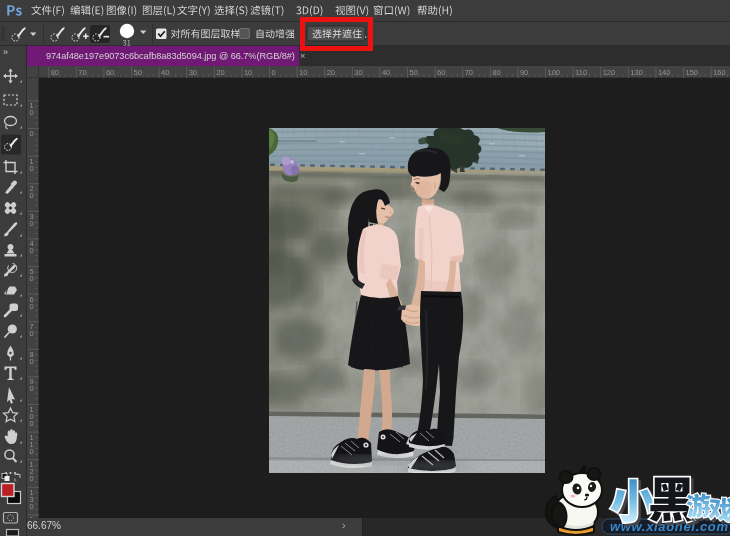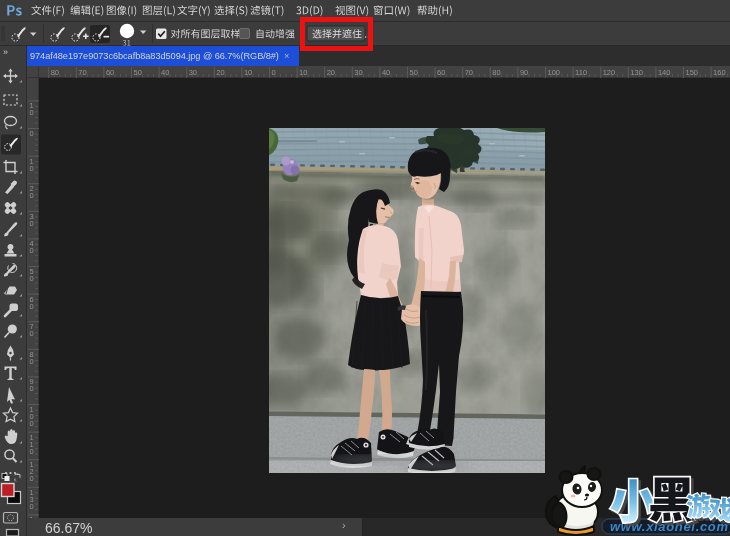--- a/index.html
+++ b/index.html
@@ -140,21 +140,21 @@
       <path transform="translate(332.0,16.5) scale(0.010000,-0.010000)" d="M642 561V344H363V369V561ZM704 843C683 780 645 695 611 634H89V561H285V370V344H52V272H279C265 162 214 54 54 -27C71 -40 97 -69 108 -87C291 7 345 138 359 272H642V-80H720V272H949V344H720V561H918V634H693C725 689 759 757 789 818ZM218 813C260 758 305 683 321 634L395 667C376 716 330 788 287 841Z"></path>
       <path transform="translate(342.0,16.5) scale(0.010000,-0.010000)" d="M66 762C118 713 182 644 211 600L270 644C240 688 174 754 122 800ZM473 268C457 213 425 142 386 99L440 70C480 116 507 188 527 247ZM568 249C576 193 582 121 581 74L639 78C640 125 633 197 623 252ZM682 245C704 190 726 119 735 72L791 87C782 133 758 204 736 258ZM802 255C839 201 880 126 897 77L953 102C934 149 894 222 853 276ZM250 493H50V423H179V100C135 83 86 43 37 -4L82 -64C136 -2 188 50 225 50C248 50 279 21 321 -3C391 -43 476 -53 594 -53C691 -53 867 -47 940 -42C941 -22 952 10 960 29C862 18 713 11 596 11C487 11 401 18 337 54C296 76 273 97 250 106ZM588 831C601 805 617 771 627 742H345V527C345 411 335 254 255 141C271 134 300 113 312 101C399 222 413 399 413 526V679H947V742H707C696 773 676 815 657 847ZM534 654V559H414V498H534V312H829V498H946V559H829V654H760V559H601V654ZM760 498V371H601V498Z"></path>
       <path transform="translate(352.0,16.5) scale(0.010000,-0.010000)" d="M548 819C582 767 617 697 631 653L704 682C689 726 651 793 616 844ZM285 836C229 684 135 534 36 437C50 420 72 379 80 362C114 397 147 437 179 481V-78H254V599C293 667 329 741 357 814ZM314 26V-45H963V26H680V280H918V351H680V573H948V644H339V573H605V351H373V280H605V26Z"></path>
       <path transform="translate(364.2,16.5) scale(0.010000,-0.010000)" d="M139 -13C175 -13 205 15 205 56C205 98 175 126 139 126C102 126 73 98 73 56C73 15 102 -13 139 -13Z"></path>
       <path transform="translate(367.0,16.5) scale(0.010000,-0.010000)" d="M139 -13C175 -13 205 15 205 56C205 98 175 126 139 126C102 126 73 98 73 56C73 15 102 -13 139 -13Z"></path>
       <path transform="translate(369.8,16.5) scale(0.010000,-0.010000)" d="M139 -13C175 -13 205 15 205 56C205 98 175 126 139 126C102 126 73 98 73 56C73 15 102 -13 139 -13Z"></path>
     </g>
   </svg>
 <div class="abs" style="left:300px;top:17px;width:73px;height:34px;border:5px solid #e11;z-index:30"></div>
 <div class="abs" style="left:27px;top:46px;width:703px;height:20px;background:#2d2d2d"></div>
-<div class="abs" style="left:27px;top:46px;width:272px;height:20px;background:#1d4ed8;color:#d4d4d4;font-size:9.2px;line-height:20px;padding-left:3px;letter-spacing:-0.05px;white-space:nowrap">974af48e197e9073c6bcafb8a83d5094.jpg @ 66.7%(RGB/8#)&nbsp;&nbsp;<span style="color:#bbb">×</span></div>
+<div class="abs" style="left:27px;top:46px;width:272px;height:20px;background:#701a75;color:#d4d4d4;font-size:9.2px;line-height:20px;padding-left:19px;letter-spacing:-0.05px;white-space:nowrap">974af48e197e9073c6bcafb8a83d5094.jpg @ 66.7%(RGB/8#)&nbsp;&nbsp;<span style="color:#bbb">×</span></div>
 <div class="abs" style="left:39px;top:78px;width:691px;height:440px;background:#1d1d1d"></div>
 <svg class="abs" style="left:27px;top:66px" width="703" height="12" viewBox="0 0 703 12">
     <rect width="703" height="12" fill="#424242"></rect>
     <rect y="11" width="703" height="1" fill="#333"></rect>
     <rect x="21.2" y="1" width="1" height="11" fill="#5a5a5a"></rect>
     <rect x="48.8" y="1" width="1" height="11" fill="#5a5a5a"></rect>
     <rect x="76.4" y="1" width="1" height="11" fill="#5a5a5a"></rect>
     <rect x="104.0" y="1" width="1" height="11" fill="#5a5a5a"></rect>
     <rect x="131.6" y="1" width="1" height="11" fill="#5a5a5a"></rect>
     <rect x="159.2" y="1" width="1" height="11" fill="#5a5a5a"></rect>
@@ -564,21 +564,21 @@
     <rect x="4.5" y="430" width="5" height="5" fill="#eee"></rect>
     <path d="M14.5 429 q3 -2.5 5.5 0 M20 432 v-3.5 h-3.5 M15 432.5 q-1 2 1 3" stroke="#bbb" stroke-width="1" fill="none"></path>
     <rect x="7.5" y="445.5" width="13" height="12" fill="#0a0a0a" stroke="#c9c9c9" stroke-width="1.2"></rect>
     <rect x="1.5" y="437.5" width="12.5" height="13" fill="#bb1f24" stroke="#d5d5d5" stroke-width="1.4"></rect>
     <rect x="3.5" y="466.5" width="14" height="10.5" rx="1.5" fill="none" stroke="#b5b5b5" stroke-width="1.2"></rect>
     <circle cx="10.5" cy="471.7" r="3" fill="none" stroke="#b5b5b5" stroke-width="1" stroke-dasharray="1.4 1.2"></circle>
     <rect x="6.5" y="483.5" width="12" height="6.5" fill="#1a1a1a" stroke="#b5b5b5" stroke-width="1.2"></rect>
   </svg>
 <div class="abs" style="left:27px;top:518px;width:703px;height:18px;background:#282828"></div>
 <div class="abs" style="left:27px;top:518px;width:336px;height:18px;background:#3c3c3c;border-right:1px solid #222"></div>
-<div class="abs" style="left:45px;top:520px;font-size:14px;color:#d2d2d2">66.67%</div>
+<div class="abs" style="left:27px;top:520px;font-size:10px;color:#d2d2d2">66.67%</div>
 <div class="abs" style="left:342px;top:519px;font-size:11px;color:#aaa">›</div>
 <svg class="abs" style="left:269px;top:128px" width="276" height="345" viewBox="0 0 276 345">
 <defs>
 <filter id="wallN" x="0" y="0" width="100%" height="100%">
  <feTurbulence type="fractalNoise" baseFrequency="0.05 0.04" numOctaves="4" seed="11" result="n"></feTurbulence>
  <feColorMatrix in="n" type="matrix" values="0 0 0 0 0.42, 0 0 0 0 0.43, 0 0 0 0 0.39, 0 0 1.1 0 -0.02"></feColorMatrix>
  <feComposite operator="in" in2="SourceGraphic"></feComposite>
 </filter>
 <filter id="wallF" x="0" y="0" width="100%" height="100%">
  <feTurbulence type="fractalNoise" baseFrequency="0.22 0.18" numOctaves="3" seed="23" result="n"></feTurbulence>

